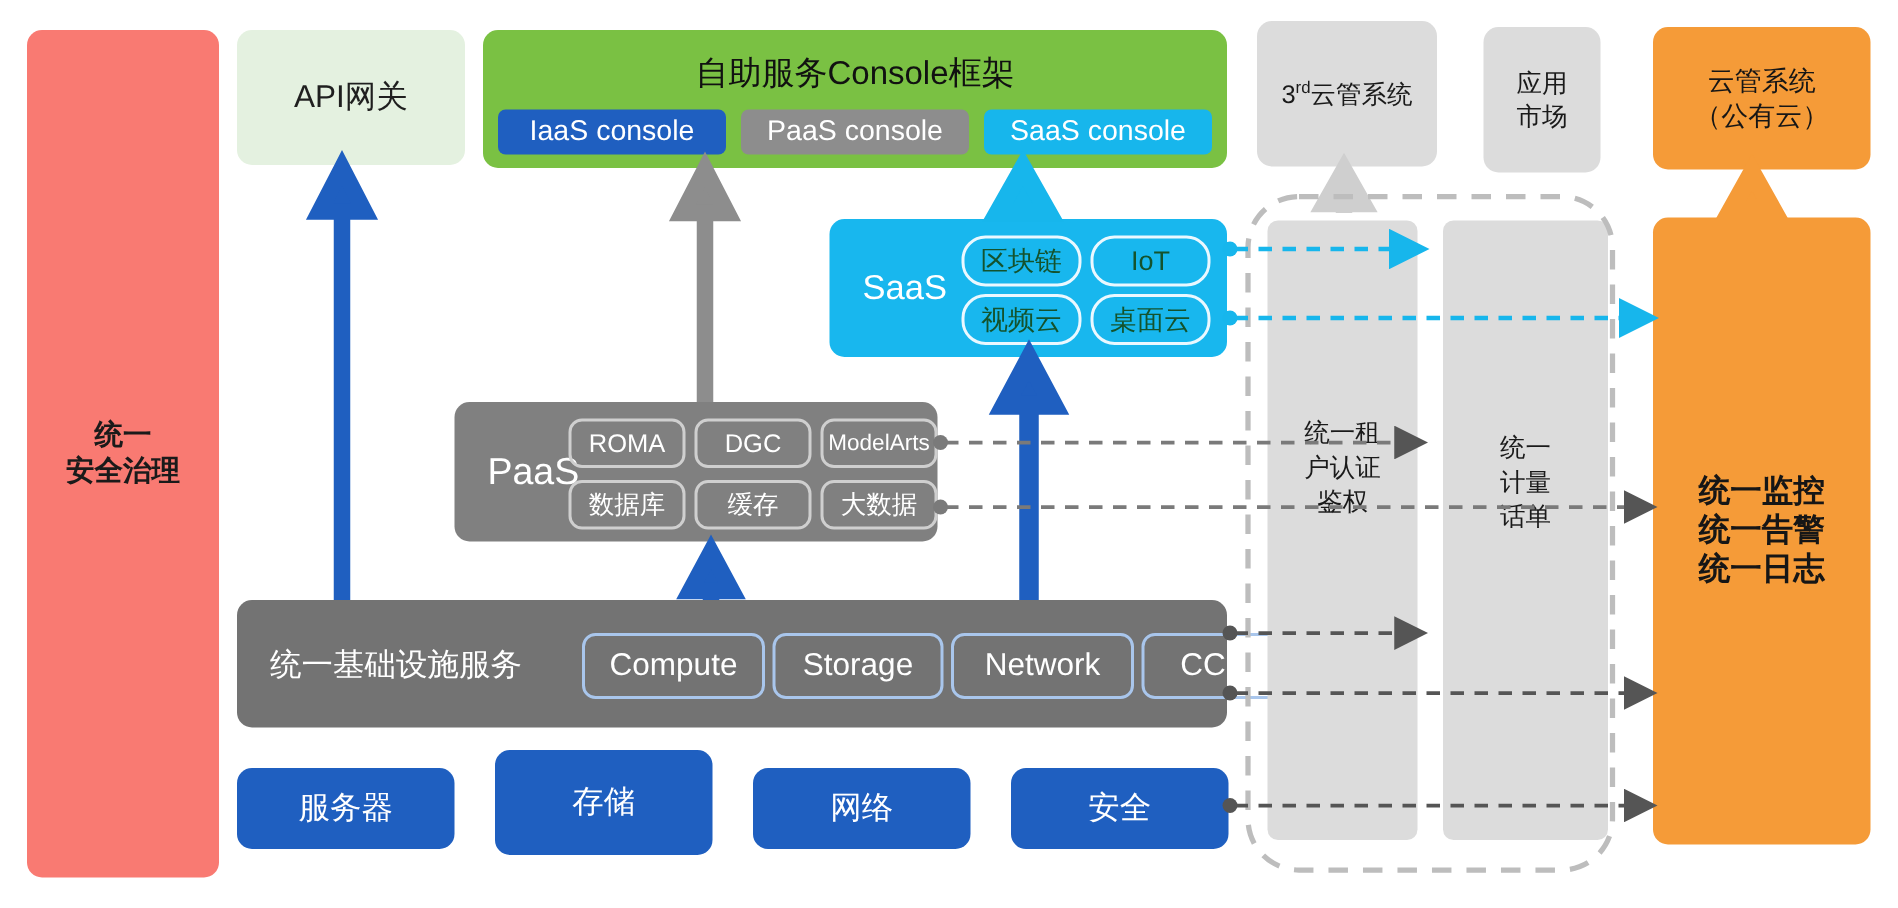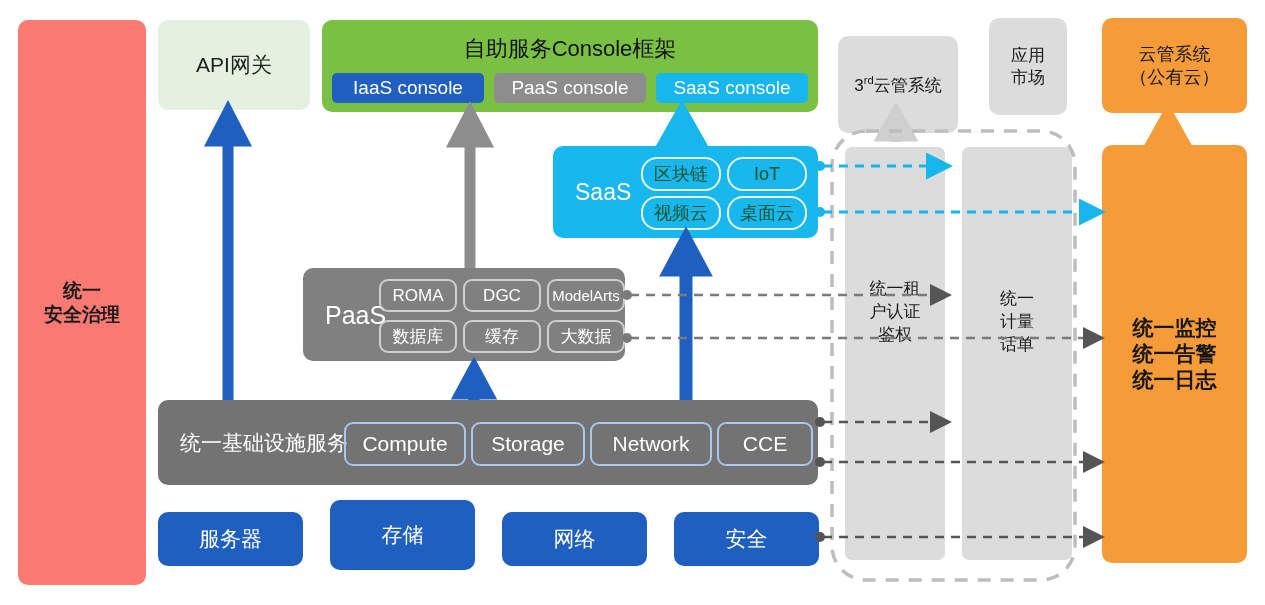--- a/index.html
+++ b/index.html
@@ -45,21 +45,21 @@
   .paas-label{position:absolute;left:22px;top:50%;transform:translateY(-50%);
       color:#fff;font-size:25px;}
   .pillg{position:absolute;display:flex;align-items:center;justify-content:center;
       border:2px solid #cfcfcf;border-radius:9px;color:#fff;font-size:17px;}
 
   
   .infra{background:#737373;}
   .infra-label{position:absolute;left:22px;top:50%;transform:translateY(-50%);
       color:#fff;font-size:21px;}
   .pillb{position:absolute;display:flex;align-items:center;justify-content:center;
-      border:2px solid #a9c6ec;border-radius:9px;color:#fff;font-size:21px;}
+      border:2px solid #a9c6ec;border-radius:9px;color:#fff;font-size:21px;margin-left:44px;}
 
   
   .tile{background:#1f5fc0;color:#ffffff;font-size:21px;}
 
   
   .gcol{background:#dcdcdc;}
 
   .gcol-text{position:absolute;color:#1a1a1a;font-size:17px;text-align:center;
       line-height:1.35;}
 
@@ -87,21 +87,21 @@
       <span>IaaS console</span>
     </div>
     <div class="chip paas" style="left:172px;top:53px;width:152px;height:30px;">
       <span>PaaS console</span>
     </div>
     <div class="chip saas" style="left:334px;top:53px;width:152px;height:30px;">
       <span>SaaS console</span>
     </div>
   </div>
 
-  <div class="box rnd grey3" style="left:838px;top:36px;width:120px;height:97px;">
+  <div class="box rnd grey3" style="left:838px;top:14px;width:120px;height:97px;">
     <span>
       <span>3</span><span class="sup">rd</span><span>云管系统</span>
     </span>
   </div>
 
   <div class="box rnd grey3" style="left:989px;top:18px;width:78px;height:97px;">
     <span style="white-space:pre-line;text-align:center;">应用
 市场</span>
   </div>
 

